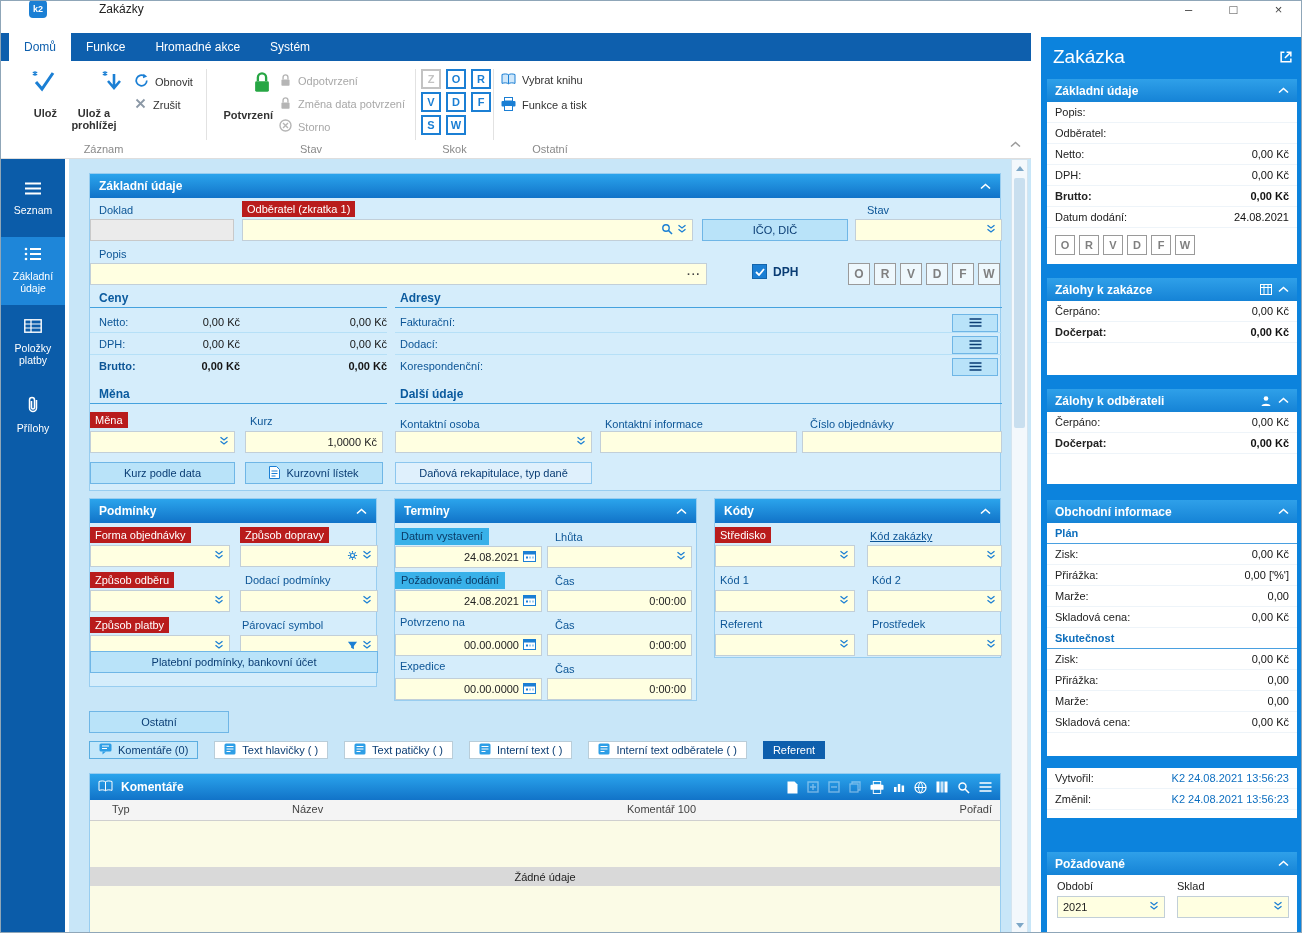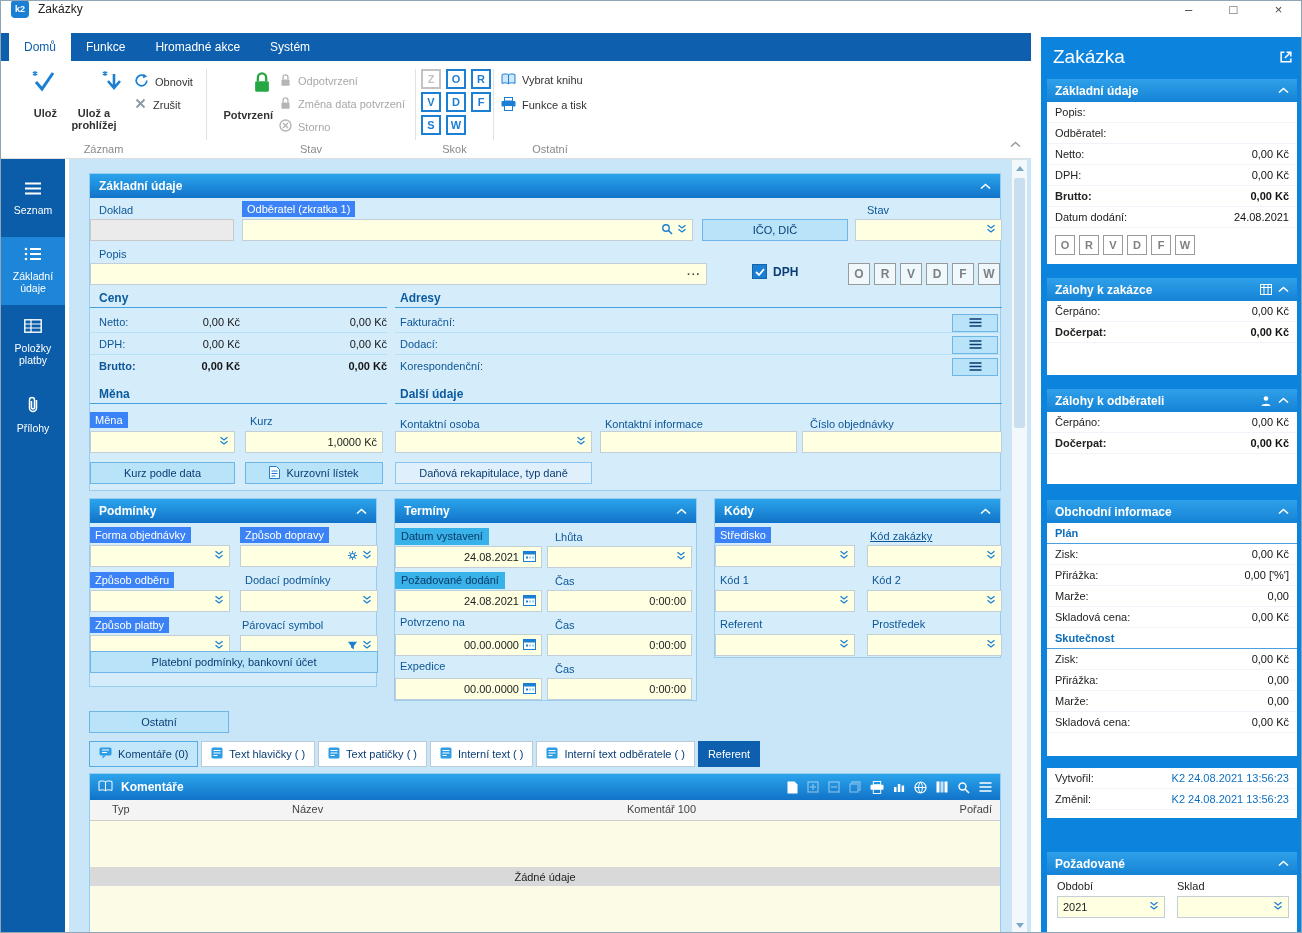--- a/index.html
+++ b/index.html
@@ -1,19 +1,19 @@
 <!DOCTYPE html>
 <html><head>
 <meta charset="utf-8">
 <style>
   html,body{margin:0;padding:0;background:#e9eef2;font-family:"Liberation Sans",sans-serif;}
   .win{position:relative;width:1302px;height:933px;background:#fff;border:1px solid #8fa6b8;box-sizing:border-box;overflow:hidden;}
   .abs{position:absolute;}
   
-  .titlebar{position:absolute;left:0;top:0;width:100%;height:16px;background:#fff;display:flex;align-items:center;padding-left:10px;box-sizing:border-box;}
+  .titlebar{position:absolute;left:0;top:0;width:100%;height:16px;background:#fff;display:flex;align-items:center;padding-left:28px;box-sizing:border-box;gap:43px;}
   .applogo{width:18px;height:18px;background:#1b7fd4;border-radius:4px;color:#fff;font-size:9px;font-weight:700;display:flex;align-items:center;justify-content:center;margin-right:9px;}
   .apptitle{font-size:12px;color:#222;}
   .wctrls{margin-left:auto;display:flex;height:32px;}
   .wbtn{width:45px;height:32px;display:flex;align-items:center;justify-content:center;font-size:13px;color:#444;}
   
   .tabsrow{position:absolute;left:0;top:32px;width:1030px;height:28px;background:#0e5fad;display:flex;padding-left:8px;box-sizing:border-box;}
   .rtab{color:#fff;font-size:12px;display:flex;align-items:center;padding:0 15px;}
   .rtab.active{background:#fff;color:#0e5fad;}
   
   .ribbon{position:absolute;left:0;top:60px;width:1030px;height:98px;background:#fff;border-bottom:1px solid #dedede;box-sizing:border-box;}
@@ -29,40 +29,40 @@
   
   .sidebar{position:absolute;left:0;top:158px;width:64px;bottom:0;background:#0b5ca9;display:flex;flex-direction:column;padding-top:6px;box-sizing:border-box;}
   .sbitem{margin:0 0 4px 0;min-height:56px;color:#fff;font-size:10.5px;display:flex;flex-direction:column;align-items:center;justify-content:center;gap:6px;text-align:center;padding:6px 3px;line-height:1.2;}
   .sbitem.active{background:#1e86d9;}
   
   .content{position:absolute;left:68px;top:158px;width:962px;height:775px;background:#c8e6f8;overflow:hidden;}
   .panel{position:absolute;background:#d5edfb;border:1px solid #98cdf0;box-sizing:border-box;}
   .phead{position:absolute;left:0;right:0;top:0;height:24px;background:linear-gradient(180deg,#2ba4ec,#1173c8);color:#fff;font-weight:700;font-size:12px;display:flex;align-items:center;padding:0 9px;box-sizing:border-box;}
   .pchev{margin-left:auto;display:flex;}
   .lbl{position:absolute;font-size:11px;color:#0c5596;white-space:nowrap;}
-  .chip{position:absolute;background:#3b82f6;color:#fff;font-size:11px;line-height:16px;height:16px;padding:0 5px;white-space:nowrap;}
+  .chip{position:absolute;background:#b91c1c;color:#fff;font-size:11px;line-height:16px;height:16px;padding:0 5px;white-space:nowrap;}
   .hl{position:absolute;background:#39b1e9;color:#0a3a66;font-size:11px;line-height:17px;height:17px;padding:0 6px;white-space:nowrap;}
   .inp{position:absolute;height:22px;background:#ffffe1;border:1px solid #c2cfd8;box-sizing:border-box;display:flex;align-items:center;gap:4px;padding:0 5px;font-size:11px;color:#222;}
   .inp.dis{background:#ebebeb;border-color:#c9c9c9;}
   .grow{flex:1;}
   .tr{text-align:right;}
   .btn{position:absolute;height:22px;background:#b9e3f9;border:1px solid #6fb6e6;box-sizing:border-box;display:flex;align-items:center;justify-content:center;gap:6px;font-size:11px;color:#0a3d74;white-space:nowrap;}
   .btn.light{background:#dff0fc;border-color:#8cc6ee;}
   .btn.mini{height:18px;width:46px;}
   .badge{width:22px;height:22px;border:1px solid #9a9a9a;background:rgba(255,255,255,.6);color:#808080;font-weight:700;font-size:12px;display:flex;align-items:center;justify-content:center;box-sizing:border-box;}
   .sectitle{position:absolute;font-weight:700;font-size:12px;color:#0a5a9e;white-space:nowrap;}
   .bluline{position:absolute;height:0;border-top:1px solid #45a2de;}
   .rowline{position:absolute;height:0;border-top:1px solid #b6e0f7;}
   .pv{position:absolute;font-size:11px;color:#151515;text-align:right;white-space:nowrap;}
   .pv.b{font-weight:700;}
   .lbl.b{font-weight:700;}
   .cbx{width:15px;height:15px;background:#1b7fd4;border:1px solid #1465ab;display:flex;align-items:center;justify-content:center;box-sizing:border-box;}
   .ell{color:#444;font-weight:700;letter-spacing:1px;}
   
-  .tabs{position:absolute;left:20px;top:582px;height:26px;display:flex;gap:3px;}
+  .tabs{position:absolute;left:20px;top:582px;height:18px;display:flex;gap:16px;}
   .tab{display:flex;align-items:center;gap:6px;padding:0 9px;background:#fff;border:1px solid #b9cdd9;font-size:11px;color:#0a3d74;white-space:nowrap;}
   .tab.sel{background:#c3e7fa;border-color:#5aade0;}
   .tab.dark{background:#0e5fad;border-color:#0e5fad;color:#fff;}
   
   .grid{position:absolute;left:20px;top:614px;width:912px;height:161px;background:#fbfbe6;border:1px solid #98cdf0;box-sizing:border-box;}
   .ghead{position:absolute;left:0;right:0;top:0;height:26px;background:linear-gradient(180deg,#2ba4ec,#1173c8);display:flex;align-items:center;gap:8px;padding:0 8px;color:#fff;font-weight:700;font-size:12px;box-sizing:border-box;}
   .gicons{margin-left:auto;display:flex;align-items:center;gap:9px;}
   .gico{display:flex;}
   .gico.dim{opacity:.4;}
   .gcols{position:absolute;left:0;right:0;top:26px;height:20px;background:#f4f4f4;border-bottom:1px solid #cfcfcf;font-size:11px;color:#444;}

